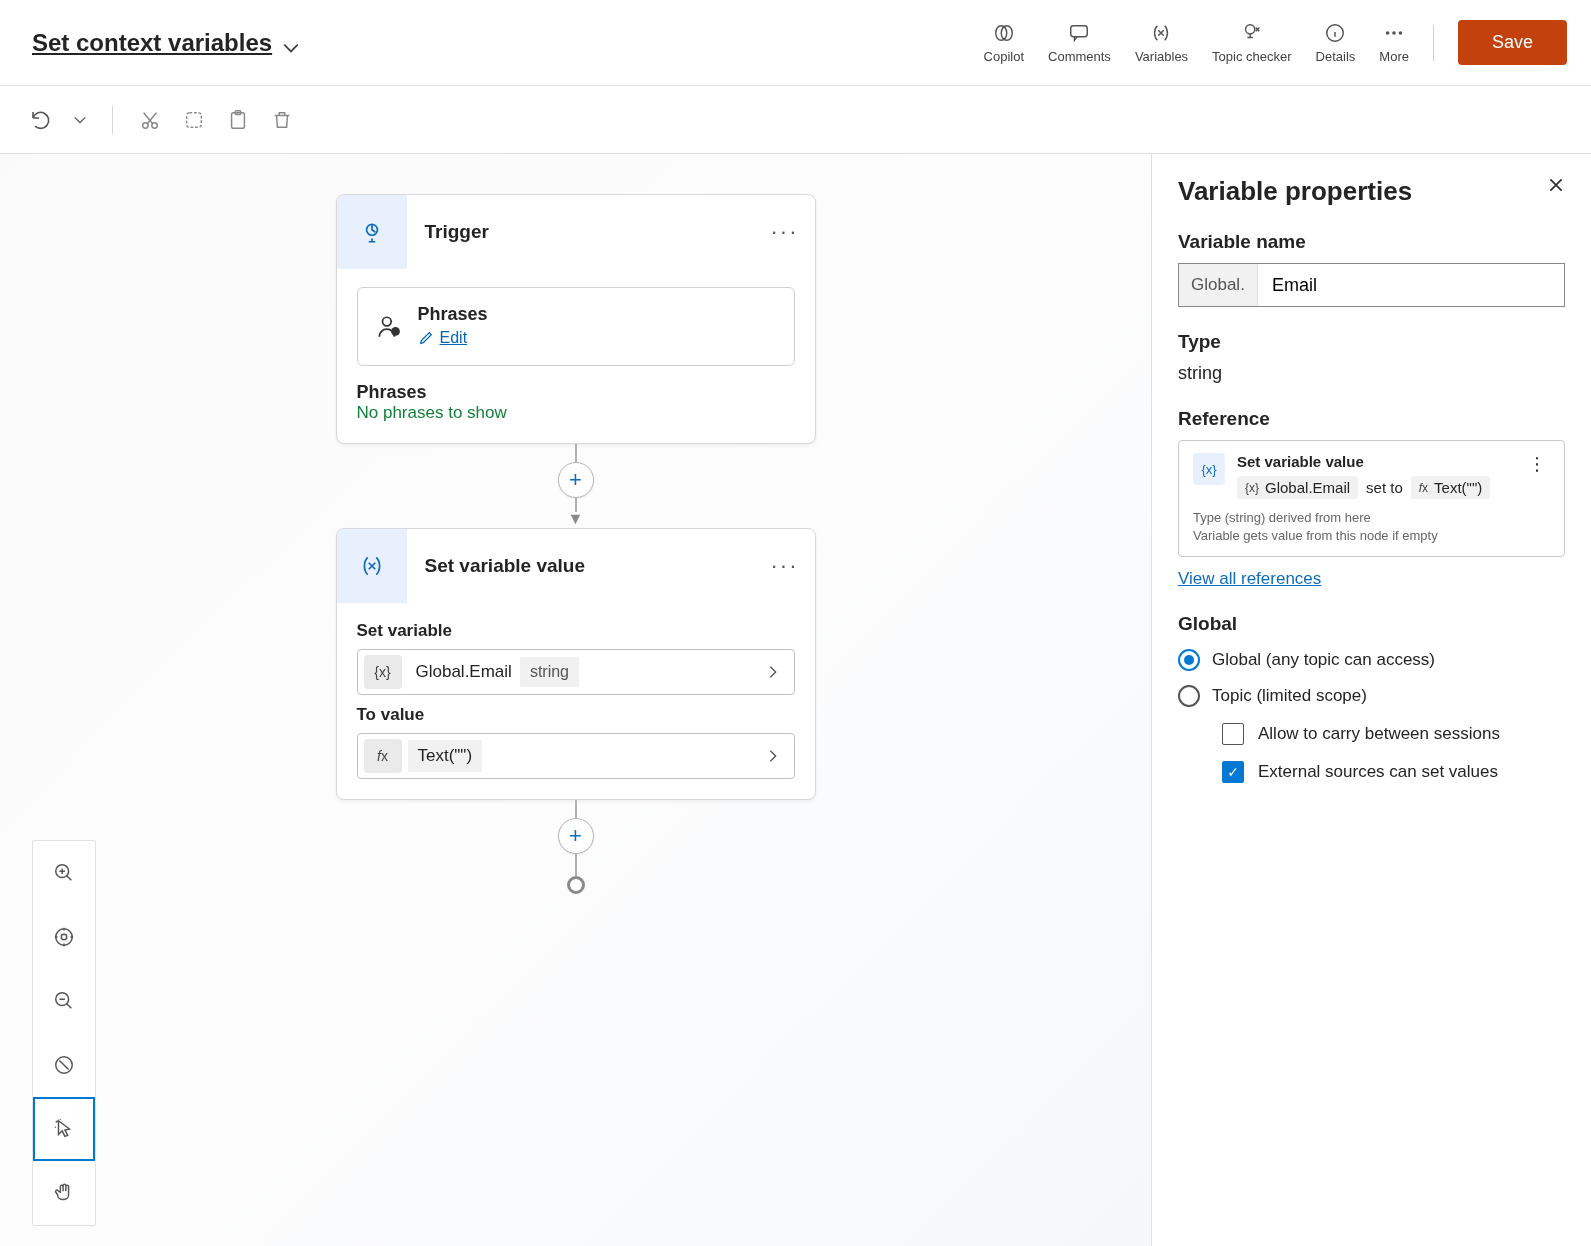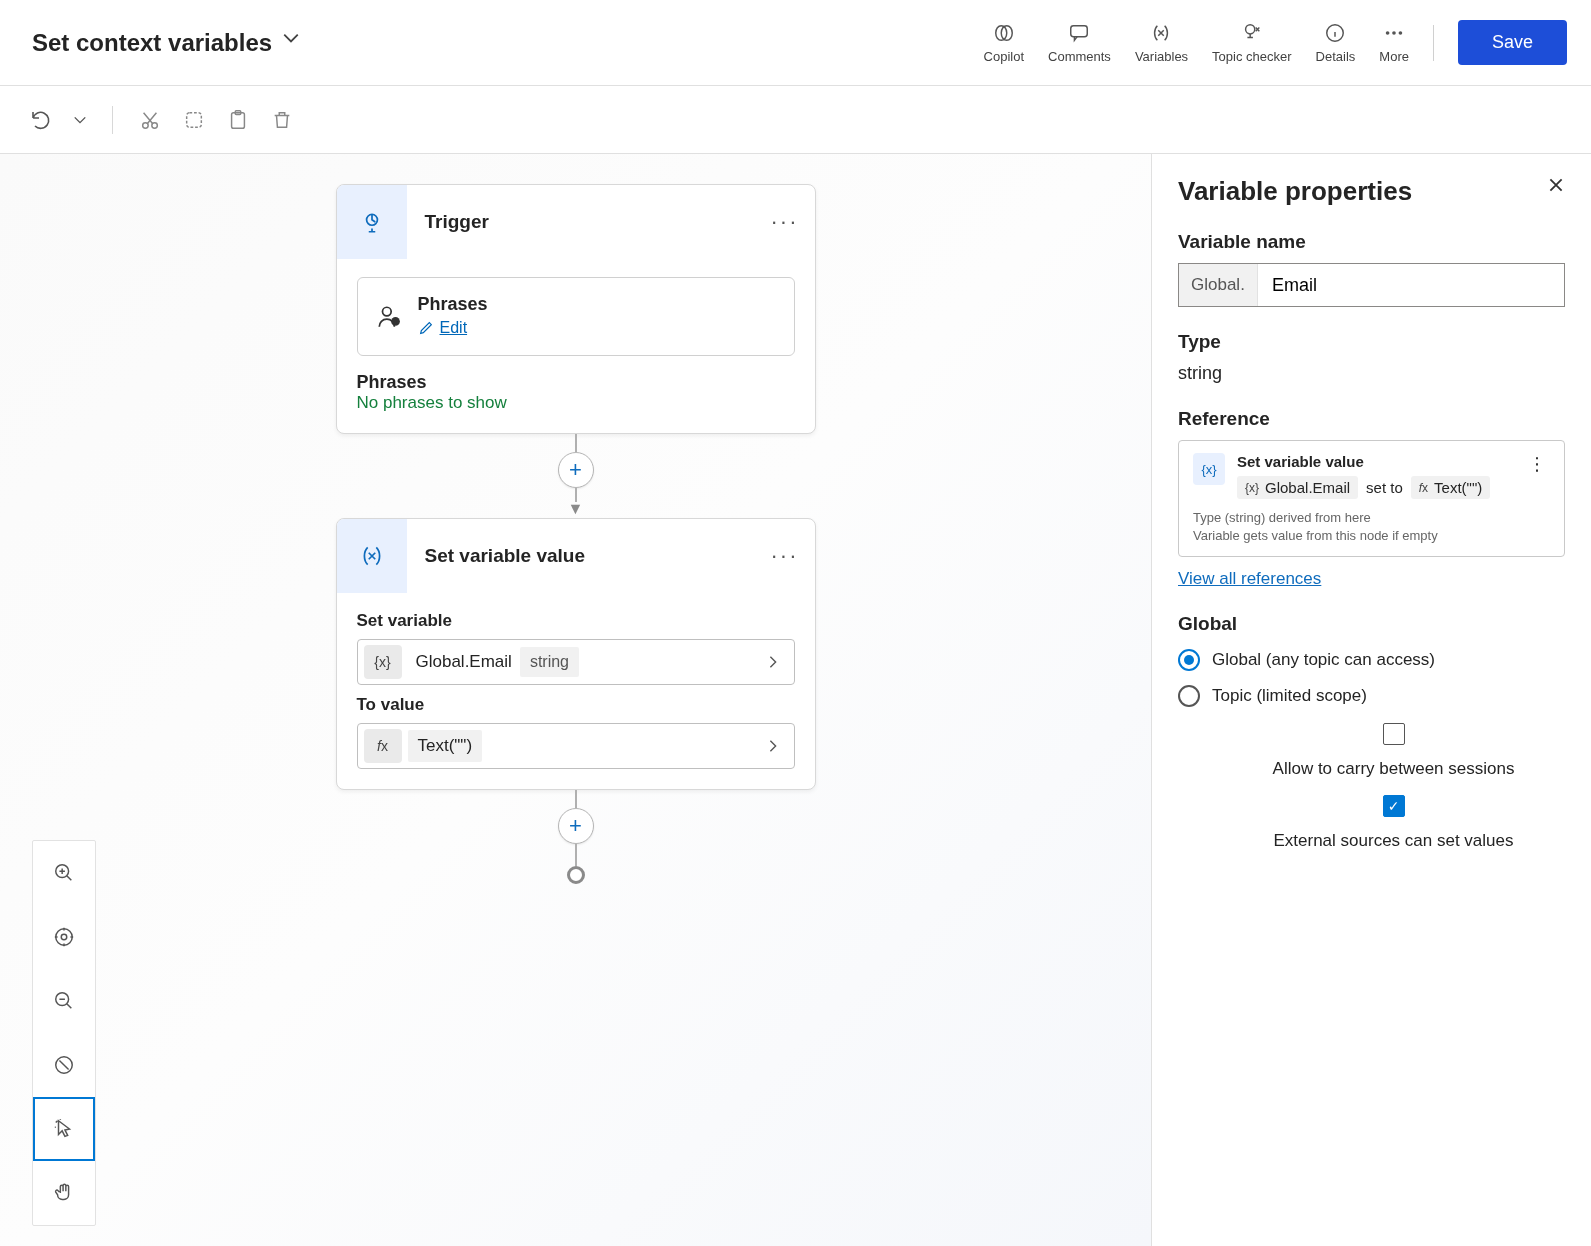--- a/index.html
+++ b/index.html
@@ -7,26 +7,26 @@
     margin:0; padding:0;
     font-family: "Segoe UI", -apple-system, Arial, sans-serif;
     font-size:14px; color:#242424; background:#fff;
     width:1591px; height:1246px; overflow:hidden;
   }
   
   .header {
     display:flex; align-items:center; justify-content:space-between;
     padding:12px 24px 12px 32px; border-bottom:1px solid #e0e0e0; height:86px;
   }
-  .title-row { display:flex; align-items:flex-start; gap:10px; font-size:24px; font-weight:600; }
+  .title-row { display:flex; align-items:flex-end; gap:10px; font-size:24px; font-weight:600;text-decoration:underline; }
   .hdr-right { display:flex; align-items:center; gap:24px; }
   .hdr-item { display:flex; flex-direction:column; align-items:center; gap:4px; font-size:13px; color:#424242; cursor:pointer; }
   .hdr-icon { width:24px; height:24px; display:flex; align-items:center; justify-content:center; color:#424242; }
   .hdr-divider { width:1px; height:36px; background:#d0d0d0; }
-  .save-btn { background:#1d4ed8; color:#fff; border:none; border-radius:4px; padding:12px 34px; font-size:18px; cursor:pointer; }
+  .save-btn { background:#c2410c; color:#fff; border:none; border-radius:4px; padding:12px 34px; font-size:18px; cursor:pointer; }
 
   
   .toolbar {
     display:flex; align-items:center; gap:18px; padding:14px 28px; border-bottom:1px solid #e0e0e0; height:68px;
   }
   .tb-icon { width:26px; height:26px; display:flex; align-items:center; justify-content:center; color:#5a5a5a; cursor:pointer; }
   .tb-sep { width:1px; height:28px; background:#d8d8d8; margin:0 6px; }
 
   
   .main { position:relative; display:flex; height:calc(100% - 86px - 68px); }
@@ -36,21 +36,21 @@
   .zoom-panel {
     position:absolute; left:32px; bottom:20px; width:64px; background:#fff;
     border:1px solid #e2e2e2; border-radius:2px; display:flex; flex-direction:column;
   }
   .zoom-cell {
     width:100%; height:64px; display:flex; align-items:center; justify-content:center; cursor:pointer;
   }
   .zoom-cell.selected { border:2px solid #0078d4; }
 
   
-  .flow { position:absolute; left:50%; transform:translateX(-50%); top:30px; width:480px; }
+  .flow { position:absolute; left:50%; transform:translateX(-50%); top:40px; width:480px; }
   .node {
     background:#fff; border:1px solid #d8d8d8; border-radius:8px;
     box-shadow:0 2px 4px rgba(0,0,0,0.06); overflow:hidden;
   }
   .node-head {
     display:flex; align-items:center; gap:18px; padding-right:16px;
   }
   .node-ico {
     width:70px; height:74px; background:#e8f0fe; display:flex; align-items:center; justify-content:center;
   }
@@ -115,21 +115,21 @@
   .ref-chip .mini { font-size:12px; color:#444; }
   .ref-more { font-size:18px; cursor:pointer; padding:0 4px; }
   .ref-note { font-size:13px; color:#666; margin-top:10px; line-height:1.35; }
   .view-refs { color:#0f6cbd; text-decoration:underline; display:inline-block; margin-top:12px; font-size:17px; cursor:pointer; }
 
   .radio-row { display:flex; align-items:center; gap:12px; margin-top:14px; font-size:17px; cursor:pointer; }
   .radio { width:22px; height:22px; border:2px solid #555; border-radius:50%; display:flex; align-items:center; justify-content:center; }
   .radio .dot { width:10px; height:10px; border-radius:50%; }
   .radio.checked { border-color:#0078d4; }
   .radio.checked .dot { background:#0078d4; }
-  .check-row { display:flex; align-items:center; gap:14px; margin-top:16px; font-size:17px; margin-left:44px; cursor:pointer;flex-direction:column; }
+  .check-row { display:flex; align-items:center; gap:14px; margin-top:16px; font-size:17px; margin-left:44px; cursor:pointer; }
   .chk { width:22px; height:22px; border:1px solid #555; border-radius:2px; display:flex; align-items:center; justify-content:center; }
   .chk.checked { background:#0078d4; border-color:#0078d4; color:#fff; font-size:14px; }
   svg { display:block; }
 </style>
 </head>
 <body>
 
 <div class="header">
   <div class="title-row">
     <span>Set context variables</span>

